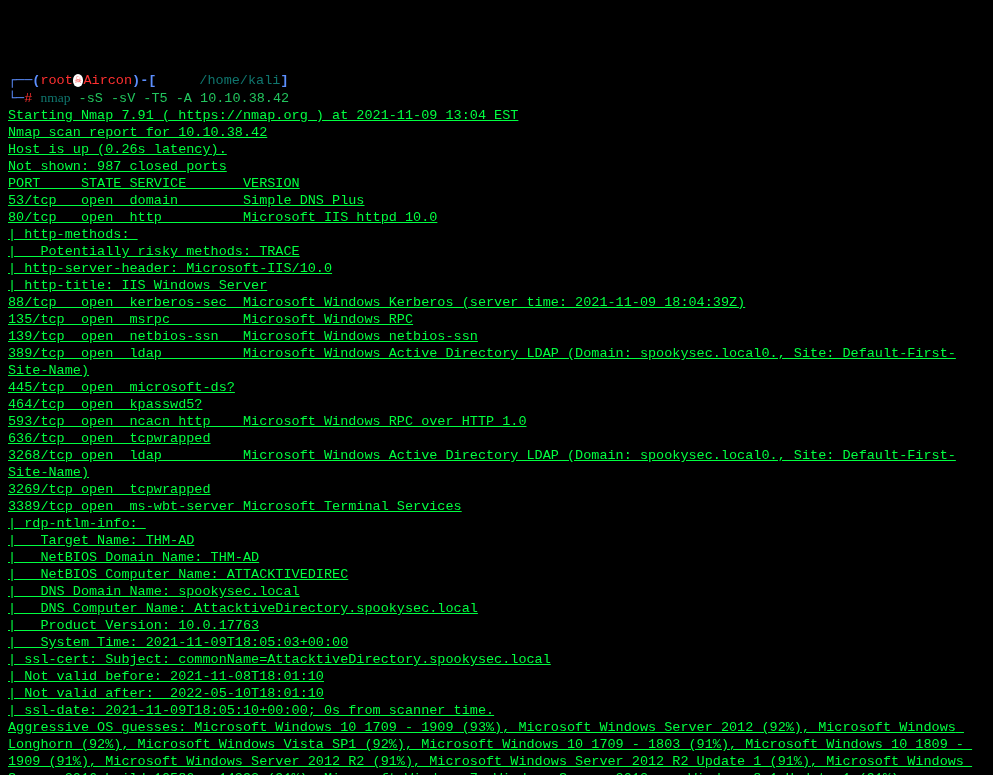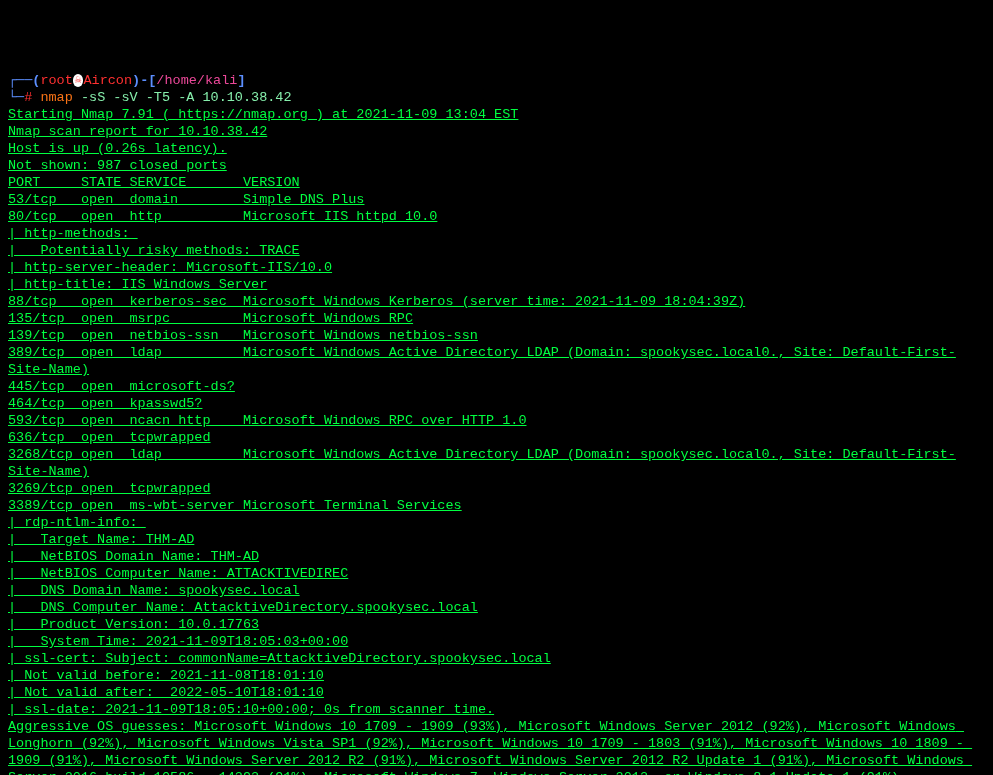--- a/index.html
+++ b/index.html
@@ -12,23 +12,23 @@
     color: #00ff00;
     width: 993px;
     height: 775px;
     box-sizing: border-box;
     overflow: hidden;
     white-space: pre;
   }
   .line { display: block; }
   .bblue { color: #5c8fff; font-weight: bold; }
   .bred { color: #ff3030; font-weight: normal; }
-  .white { color: #ec4899; }
-  .gray  { color: #f97316; }
-  .yellow { color: #86efac; margin-top: 11px; }
+  .white { color: #0f766e; margin-left: 43px; }
+  .gray  { color: #0f766e; font-family: Liberation Serif, serif; }
+  .yellow { color: #22c55e; margin-top: 11px; }
   .green { color: #00ff41; text-decoration: underline; }
   .skull { background:#ffffff; color:#ff3030; border-radius:50%; padding:0 2px; font-size:11px; display:inline-block; line-height:13px; vertical-align:1px;}
   .terminal { letter-spacing: 0; }
 </style>
 </head>
 <body>
 
 
 
 <div class="terminal"><span class="line"><span class="bblue">┌──(</span><span class="bred">root</span><span class="skull">☠</span><span class="bred">Aircon</span><span class="bblue">)-[</span><span class="white">/home/kali</span><span class="bblue">]</span></span><span class="line"><span class="bblue">└─</span><span class="bred">#</span><span> </span><span class="gray">nmap</span><span> </span><span class="yellow">-sS -sV -T5 -A 10.10.38.42</span></span><span class="line green">Starting Nmap 7.91 ( https://nmap.org ) at 2021-11-09 13:04 EST</span><span class="line green">Nmap scan report for 10.10.38.42</span><span class="line green">Host is up (0.26s latency).</span><span class="line green">Not shown: 987 closed ports</span><span class="line green">PORT     STATE SERVICE       VERSION</span><span class="line green">53/tcp   open  domain        Simple DNS Plus</span><span class="line green">80/tcp   open  http          Microsoft IIS httpd 10.0</span><span class="line green">| http-methods: </span><span class="line green">|_  Potentially risky methods: TRACE</span><span class="line green">|_http-server-header: Microsoft-IIS/10.0</span><span class="line green">|_http-title: IIS Windows Server</span><span class="line green">88/tcp   open  kerberos-sec  Microsoft Windows Kerberos (server time: 2021-11-09 18:04:39Z)</span><span class="line green">135/tcp  open  msrpc         Microsoft Windows RPC</span><span class="line green">139/tcp  open  netbios-ssn   Microsoft Windows netbios-ssn</span><span class="line green" style="white-space: pre-wrap;">389/tcp  open  ldap          Microsoft Windows Active Directory LDAP (Domain: spookysec.local0., Site: Default-First-Site-Name)</span><span class="line green">445/tcp  open  microsoft-ds?</span><span class="line green">464/tcp  open  kpasswd5?</span><span class="line green">593/tcp  open  ncacn_http    Microsoft Windows RPC over HTTP 1.0</span><span class="line green">636/tcp  open  tcpwrapped</span><span class="line green" style="white-space: pre-wrap;">3268/tcp open  ldap          Microsoft Windows Active Directory LDAP (Domain: spookysec.local0., Site: Default-First-Site-Name)</span><span class="line green">3269/tcp open  tcpwrapped</span><span class="line green">3389/tcp open  ms-wbt-server Microsoft Terminal Services</span><span class="line green">| rdp-ntlm-info: </span><span class="line green">|   Target_Name: THM-AD</span><span class="line green">|   NetBIOS_Domain_Name: THM-AD</span><span class="line green">|   NetBIOS_Computer_Name: ATTACKTIVEDIREC</span><span class="line green">|   DNS_Domain_Name: spookysec.local</span><span class="line green">|   DNS_Computer_Name: AttacktiveDirectory.spookysec.local</span><span class="line green">|   Product_Version: 10.0.17763</span><span class="line green">|_  System_Time: 2021-11-09T18:05:03+00:00</span><span class="line green">| ssl-cert: Subject: commonName=AttacktiveDirectory.spookysec.local</span><span class="line green">| Not valid before: 2021-11-08T18:01:10</span><span class="line green">|_Not valid after:  2022-05-10T18:01:10</span><span class="line green">|_ssl-date: 2021-11-09T18:05:10+00:00; 0s from scanner time.</span><span class="line green" style="white-space: pre-wrap;">Aggressive OS guesses: Microsoft Windows 10 1709 - 1909 (93%), Microsoft Windows Server 2012 (92%), Microsoft Windows Longhorn (92%), Microsoft Windows Vista SP1 (92%), Microsoft Windows 10 1709 - 1803 (91%), Microsoft Windows 10 1809 - 1909 (91%), Microsoft Windows Server 2012 R2 (91%), Microsoft Windows Server 2012 R2 Update 1 (91%), Microsoft Windows Server 2016 build 10586 - 14393 (91%), Microsoft Windows 7, Windows Server 2012, or Windows 8.1 Update 1 (91%)</span></div>

